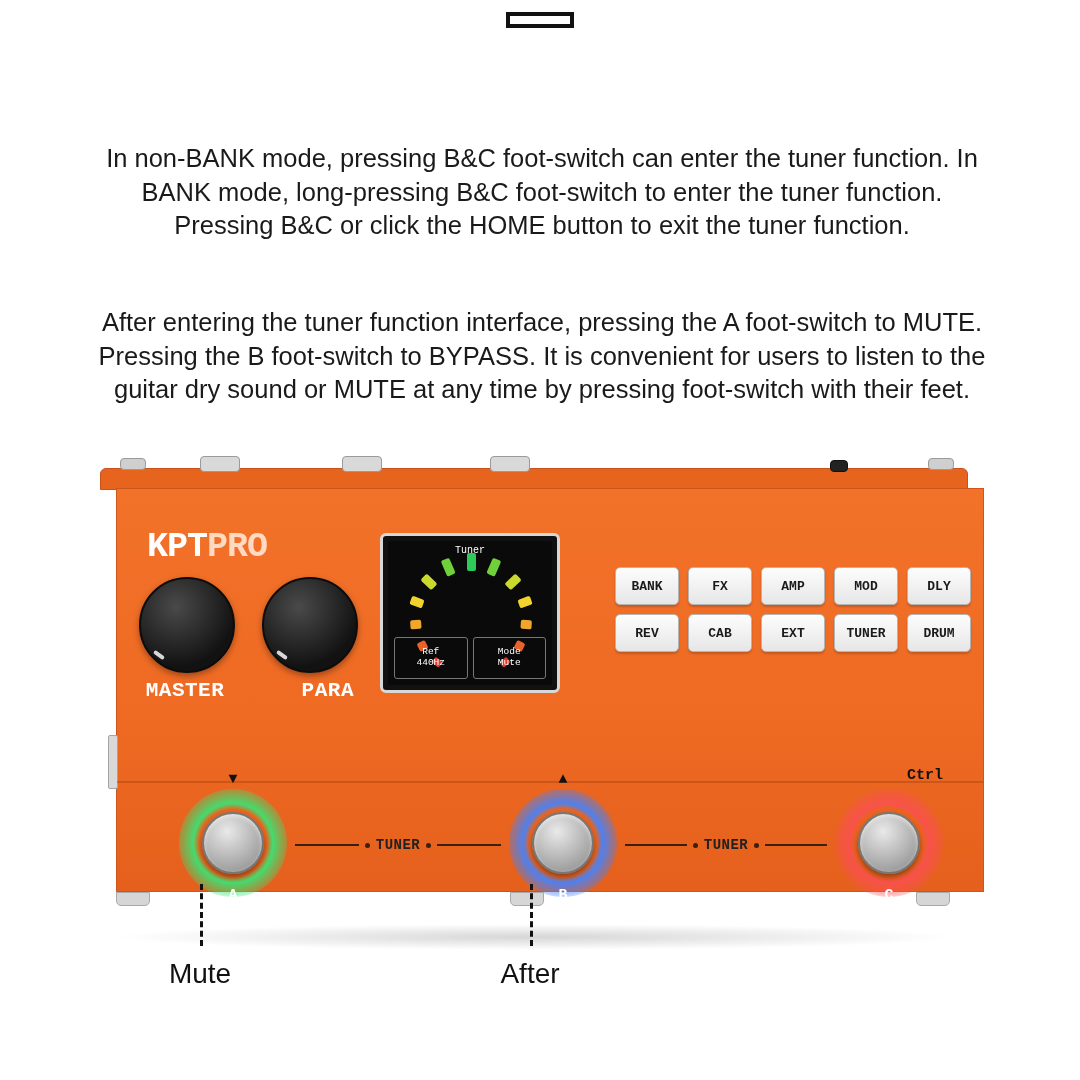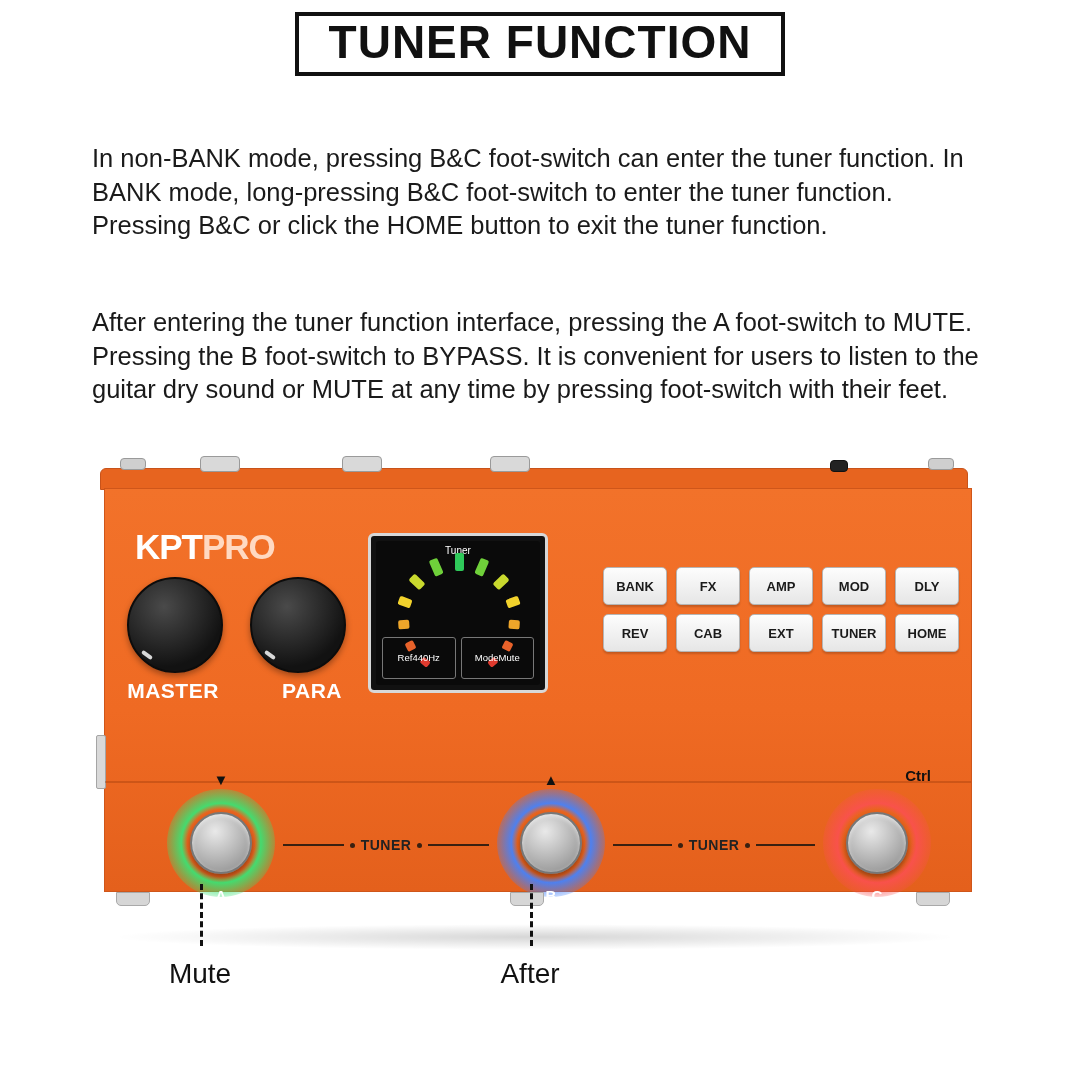--- a/index.html
+++ b/index.html
@@ -29,21 +29,21 @@
   
   .br.top{left:0;top:0;height:4px;width:100%;}
   .br.bottom{left:0;bottom:0;height:4px;width:100%;}
   .br.left{left:0;top:0;width:4px;height:100%;}
   .br.right{right:0;top:0;width:4px;height:100%;}
   .title-text{position:relative;z-index:2;}
 
   
   .para{
     position:absolute;left:92px;width:900px;
-    font-size:25.5px;line-height:1.32;color:#1a1a1a;
+    font-size:25.5px;line-height:1.32;color:#1a1a1a;text-align:center;
   }
   #para1{top:142px;}
   #para2{top:306px;}
 
   
   .pedal{
     position:absolute;left:92px;top:462px;width:880px;height:470px;
   }
   
   .rear{
@@ -53,24 +53,25 @@
     box-sizing:border-box;
   }
   .jack{
     position:absolute;top:-6px;width:40px;height:16px;border-radius:4px;
     background:#d9d9d9;border:1px solid #9a9a9a;box-sizing:border-box;
   }
   .jack.small{width:26px;height:12px;top:-4px;background:#cfcfcf;}
   .jack.black{width:18px;height:12px;background:#222;border-color:#111;}
 
   .body{
-    position:absolute;left:12px;top:26px;width:868px;height:404px;
+    position:absolute;left:24px;top:26px;width:868px;height:404px;
     background:linear-gradient(180deg,#f2722a 0%,#ef6a23 55%,#e4601c 100%);
     border:1px solid #cf561a;
     box-sizing:border-box;
+    font-family:Liberation Mono, monospace;
   }
   .divider-line{
     position:absolute;left:0;top:292px;width:100%;height:2px;
     background:rgba(150,55,10,.35);
   }
   .side-notch{
     position:absolute;left:-9px;top:246px;width:10px;height:54px;
     background:#d9d9d9;border:1px solid #a5a5a5;border-radius:2px;box-sizing:border-box;
   }
 
@@ -119,21 +120,21 @@
   .tick{
     position:absolute;bottom:0;width:9px;border-radius:2px;transform-origin:bottom center;
   }
   .scr-bottom{
     position:absolute;left:6px;bottom:6px;right:6px;height:42px;
     display:flex;gap:5px;
   }
   .scr-box{
     flex:1;border:1px solid #777;border-radius:3px;
     color:#fff;font-size:9.5px;line-height:1.15;
-    display:flex;align-items:center;justify-content:center;
+    display:flex;flex-direction:column;align-items:center;justify-content:center;
   }
 
   
   .btn-grid{
     position:absolute;left:498px;top:78px;width:360px;
     display:grid;grid-template-columns:repeat(5,64px);grid-gap:9px 9px;
   }
   .pbtn{
     height:38px;background:linear-gradient(180deg,#fdfdfd,#e6e6e6);
     border:1px solid #b5b5b5;border-radius:5px;
@@ -220,21 +221,20 @@
 </style>
 </head>
 <body>
 
 <div class="title-wrap">
   <div class="title-box">
     <span class="br top"></span>
     <span class="br bottom"></span>
     <span class="br left"></span>
     <span class="br right"></span>
-    <span class="title-text">TUNER FUNCTION</span>
   </div>
 </div>
 
 <div class="para" id="para1">In non-BANK mode, pressing B&amp;C foot-switch can enter the tuner function. In BANK mode, long-pressing B&amp;C foot-switch to enter the tuner function. Pressing B&amp;C or click the HOME button to exit the tuner function.</div>
 <div class="para" id="para2">After entering the tuner function interface, pressing the A foot-switch to MUTE. Pressing the B foot-switch to BYPASS. It is convenient for users to listen to the guitar dry sound or MUTE at any time by pressing foot-switch with their feet.</div>
 
 <div class="pedal">
 
   <div class="rear"></div>
   <span class="jack small" style="left:28px;"></span>
@@ -315,21 +315,21 @@
         <div class="pbtn">
           <span>CAB</span>
         </div>
         <div class="pbtn">
           <span>EXT</span>
         </div>
         <div class="pbtn">
           <span>TUNER</span>
         </div>
         <div class="pbtn">
-          <span>HOME</span>
+          <span>DRUM</span>
         </div>
       </div>
 
     <div class="fs" id="fs-a">
       <span class="ring"></span>
       <span class="fs-inner"></span>
     </div>
     <div class="fs" id="fs-b">
       <span class="ring"></span>
       <span class="fs-inner"></span>

